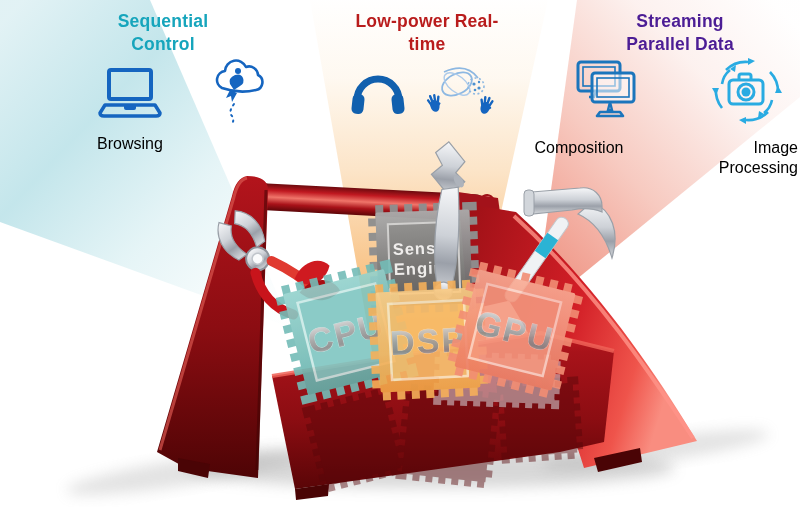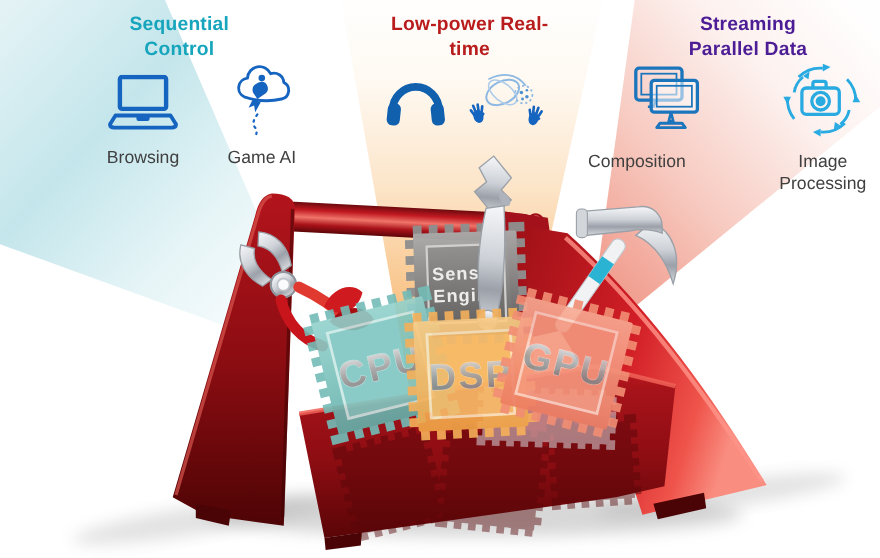--- a/index.html
+++ b/index.html
@@ -15,21 +15,21 @@
     background:linear-gradient(to top, rgba(243,148,48,.85) 0%, rgba(245,164,72,.62) 25%,
       rgba(248,193,126,.42) 52%, rgba(252,226,190,.22) 78%, rgba(255,248,240,.05) 100%);}
   #beam-right{left:534px;top:0;width:266px;height:314px;
     clip-path:polygon(43px 0,266px 0,266px 97px,0 314px);
     background:linear-gradient(47deg, rgba(232,96,72,0) 0%, rgba(232,99,75,.62) 14%,
       rgba(236,129,106,.42) 40%, rgba(243,186,174,.20) 70%, rgba(252,238,235,.04) 95%);}
   #toolbox-svg{position:absolute;left:0;top:0;z-index:1;}
   .txt{position:absolute;z-index:2;text-align:center;}
   .heading{font-weight:bold;font-size:17.5px;line-height:1.32;letter-spacing:.2px;}
   .sec-teal{color:#16a5bc;} .sec-orange{color:#b91c1c;} .sec-red{color:#4c1d95;}
-  .item-label{font-size:16px;line-height:1.28;color:#404040;}
+  .item-label{font-size:16px;line-height:1.28;color:#000000;}
   .icon{position:absolute;z-index:2;}
   svg text{font-family:"Liberation Sans",sans-serif;}
 </style>
 </head>
 <body>
 
 <div id="stage">
 
   <div class="beam" id="beam-left"></div>
   <div class="beam" id="beam-mid"></div>
@@ -122,23 +122,22 @@
         <path d="M66,38 l3,-7 l4,7 z" transform="translate(-3,-1)"></path>
         <path d="M34,62 l-7,3 l7,4 z" transform="translate(0,-1)"></path>
         <path d="M4,34 l-3,7 l-4,-7 z" transform="translate(3,-2)"></path>
         <path d="M18,13 l6,-4 l-1,7 z"></path>
         <path d="M52,58 l-6,4 l1,-7 z"></path>
       </g>
     </svg>
   </div>
 
   <div class="txt item-label" style="left:80px;top:134px;width:100px;">Browsing</div>
-  <div class="txt item-label" style="left:188px;top:134px;width:100px;">Game AI</div>
   <div class="txt item-label" style="left:524px;top:138px;width:110px;">Composition</div>
-  <div class="txt item-label" style="left:698px;top:138px;width:100px;">Image Processing</div>
+  <div class="txt item-label" style="left:698px;top:138px;width:100px;text-align:right;">Image Processing</div>
 
   <svg id="toolbox-svg" width="800" height="507" viewBox="0 0 800 507">
     <defs>
       <linearGradient id="gBar" x1="0" y1="0" x2="0" y2="1">
         <stop offset="0" stop-color="#6b0a0e"></stop>
           <stop offset=".25" stop-color="#c01820"></stop>
         <stop offset=".5" stop-color="#f0756a"></stop>
           <stop offset=".75" stop-color="#a91219"></stop>
         <stop offset="1" stop-color="#5c0608"></stop>
       </linearGradient>

